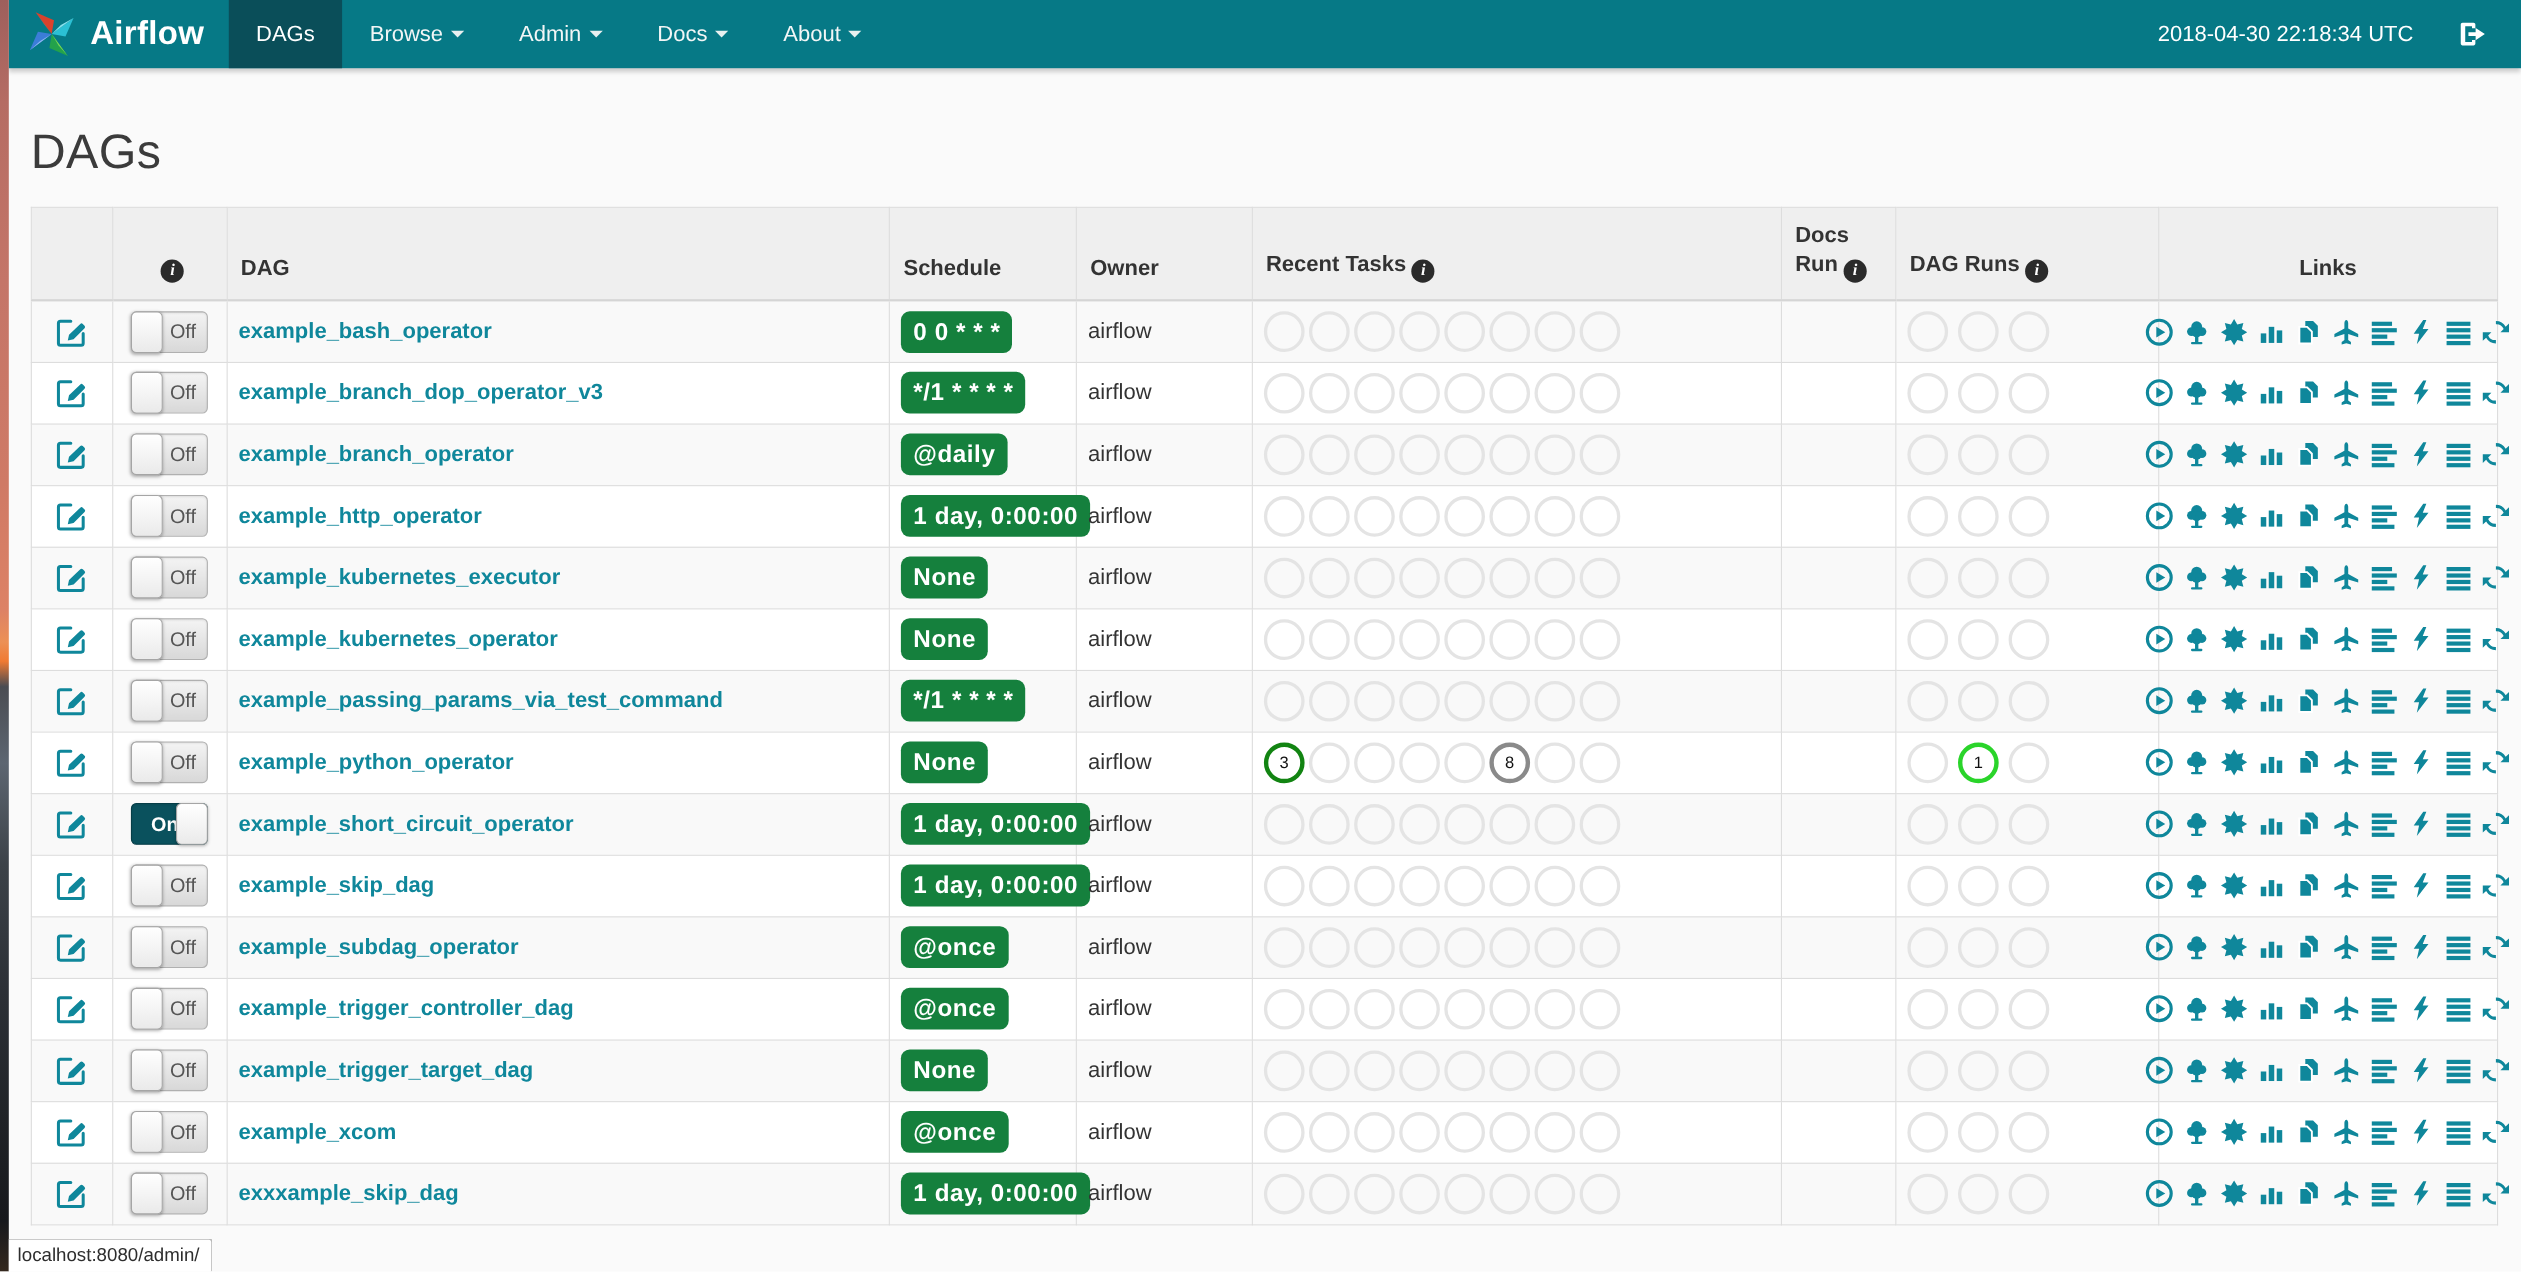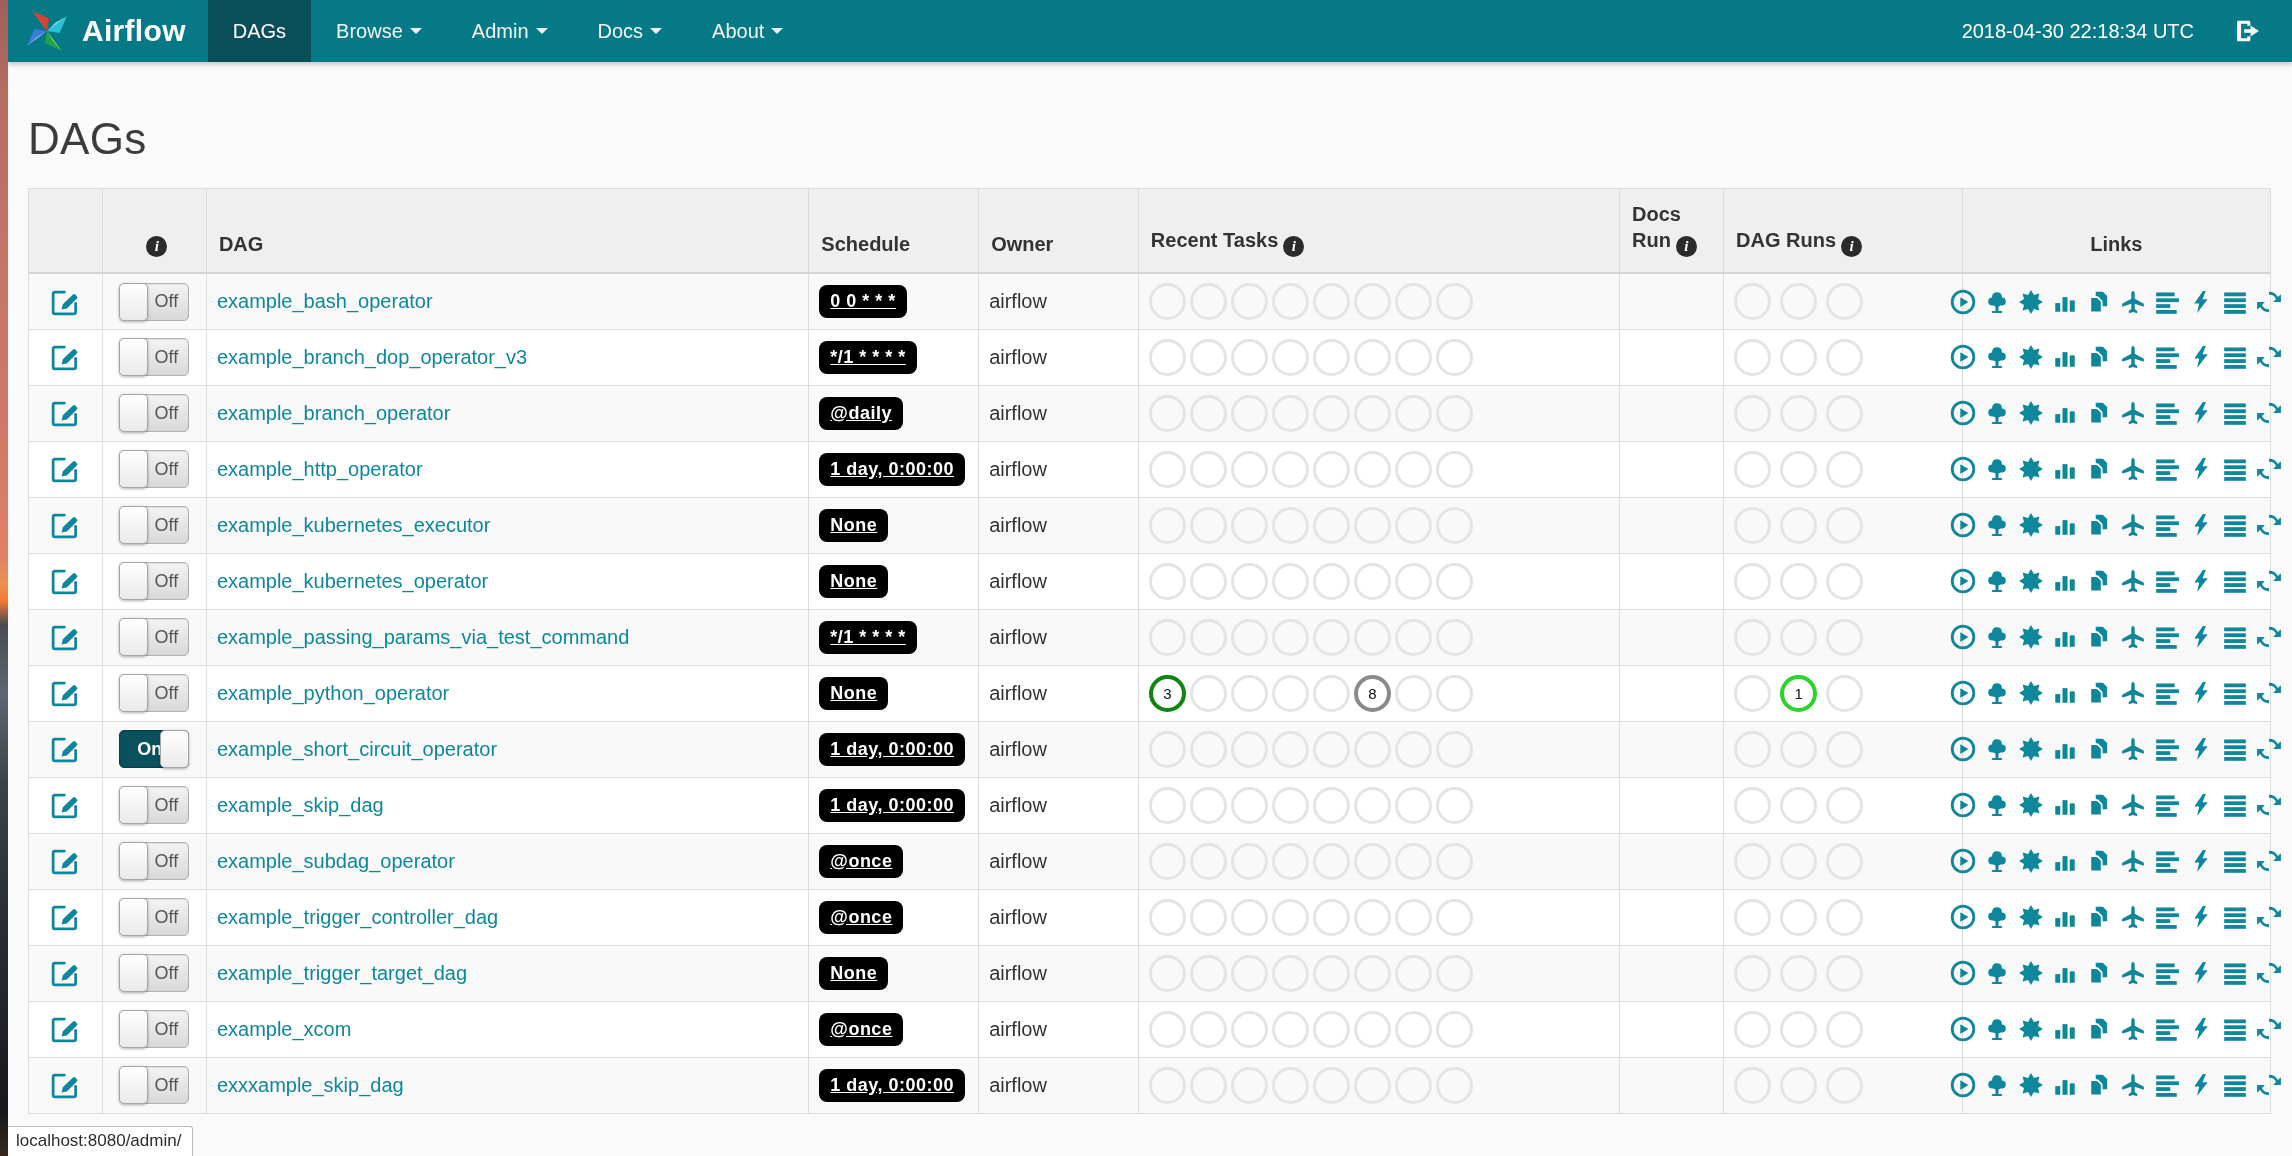--- a/index.html
+++ b/index.html
@@ -63,24 +63,24 @@
   .c-lastrun{width:103px;}
   .c-runs{width:236px;}
   .c-links{width:305px;}
   .info-icon{
     display:inline-flex;width:21px;height:21px;border-radius:50%;background:#2b2b2b;color:#fff;
     align-items:center;justify-content:center;font-size:15px;font-weight:bold;font-style:italic;
     font-family:"Liberation Serif","DejaVu Serif",serif;vertical-align:-4px;margin-left:5px;flex:none;
   }
   .edit-link{display:inline-flex;width:30px;height:30px;color:#0F879B;cursor:pointer;vertical-align:middle;}
   .edit-link svg{width:100%;height:100%;}
-  .dag-link{color:#0F879B;text-decoration:none;cursor:pointer;}
+  .dag-link{color:#0F879B;text-decoration:none;cursor:pointer;font-weight:bold;}
   .badge-schedule{
-    display:inline-block;background:#000000;color:#fff;font-weight:bold;font-size:18px;
-    padding:6px 11px;border-radius:8px;white-space:nowrap;letter-spacing:.5px;cursor:pointer;text-decoration:underline;
+    display:inline-block;background:#15803d;color:#fff;font-weight:bold;font-size:22px;
+    padding:6px 11px;border-radius:8px;white-space:nowrap;letter-spacing:.5px;cursor:pointer;
   }
   
   .toggle{
     display:inline-flex;align-items:center;width:68px;height:36px;border:1px solid #b0b0b0;border-radius:5px;
     background:linear-gradient(#f4f4f4,#d8d8d8);position:relative;cursor:pointer;vertical-align:middle;
     box-shadow:inset 0 1px 2px rgba(0,0,0,.08);
   }
   .toggle .knob{
     position:absolute;top:-1px;bottom:-1px;width:27px;left:-1px;border:1px solid #a5a5a5;border-radius:5px;
     background:linear-gradient(#ffffff,#eaeaea);box-shadow:0 1px 3px rgba(0,0,0,.3);

